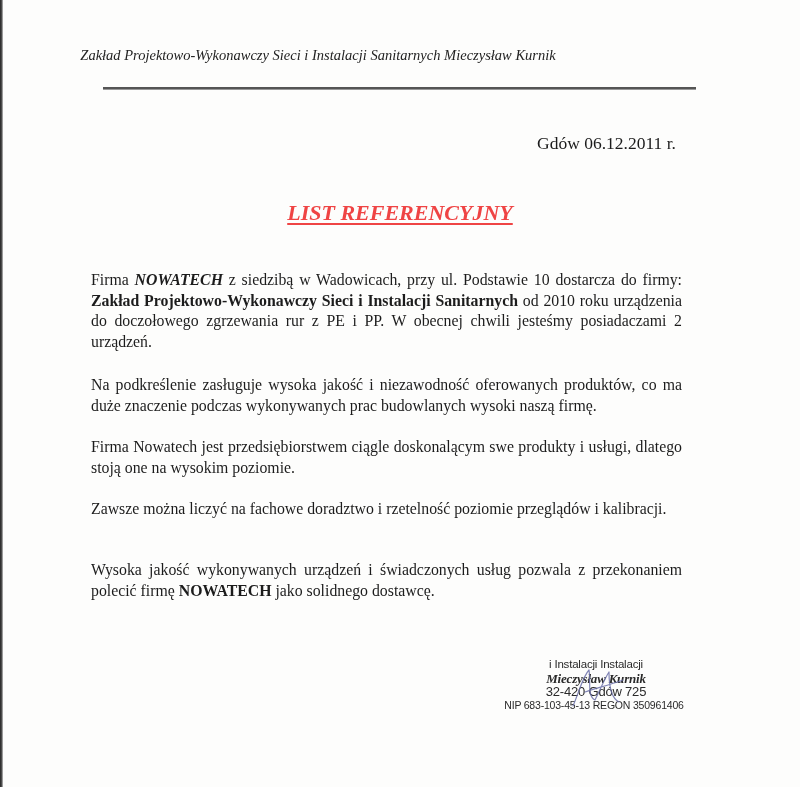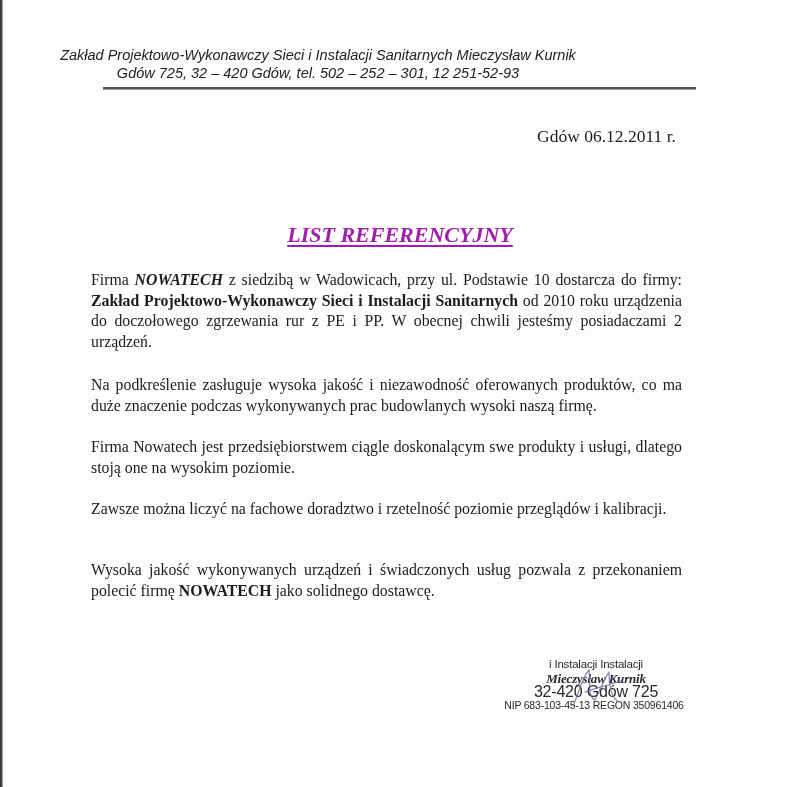--- a/index.html
+++ b/index.html
@@ -18,50 +18,50 @@
       position: absolute;
       left: 0; top: 0;
       width: 3px; height: 787px;
       background: linear-gradient(to right, #222 0%, #555 60%, #ccc 100%);
     }
     .header {
       position: absolute;
       left: 0; top: 46px;
       width: 636px;
       text-align: center;
-      font-family: Liberation Sans, sans-serif;
+      font-family: Liberation Serif, serif;
       font-style: italic;
       font-size: 14.5px;
       line-height: 18px;
       color: #222;
     }
     .header-rule {
       position: absolute;
       left: 103px; top: 87px;
       width: 593px; height: 2px;
       background: #555;
       box-shadow: 0 1px 0 #999;
     }
     .date {
       position: absolute;
-      left: 537px; top: 126px;
+      left: 537px; top: 133px;
       font-family: "Liberation Serif", serif;
       font-size: 17.5px;
       color: #1c1c1c;
     }
     .title {
       position: absolute;
-      left: 0; top: 222px;
+      left: 0; top: 200px;
       width: 800px;
       text-align: center;
       font-family: "Liberation Serif", serif;
       font-style: italic;
       font-weight: bold;
       font-size: 22px;
-      color: #a21caf;
+      color: #ef4444;
     }
     .title span {
       text-decoration: underline;
       text-decoration-thickness: 2px;
       text-underline-offset: 3px;
     }
     .body-text {
       position: absolute;
       left: 91px;
       width: 591px;
@@ -90,37 +90,36 @@
       line-height: 13.5px;
       color: #2a2a2a;
       letter-spacing: -0.2px;
     }
     .stamp .sig-name {
       font-family: "Liberation Serif", serif;
       font-style: italic;
       font-weight: bold;
       font-size: 13px;
     }
-    .stamp .address { font-size: 16px; }
+    .stamp .address { font-size: 13px; }
     .stamp .ids { font-size: 10.5px; white-space: nowrap; margin-left: -4px; }
     .signature {
       position: absolute;
       left: 565px; top: 662px;
       width: 70px; height: 52px;
       pointer-events: none;
     }
   </style>
 </head>
 <body>
 
 <div class="scan-edge"></div>
 
 <div class="header">
   <div>Zakład Projektowo-Wykonawczy Sieci i Instalacji Sanitarnych Mieczysław Kurnik</div>
-  <div>Gdów 725, 32 – 420 Gdów, tel. 502 – 252 – 301, 12 251-52-93</div>
 </div>
 <div class="header-rule"></div>
 
 <div class="date">Gdów 06.12.2011 r.</div>
 
 <div class="title">
   <span>LIST REFERENCYJNY</span>
 </div>
 
 <div class="body-text p1">

